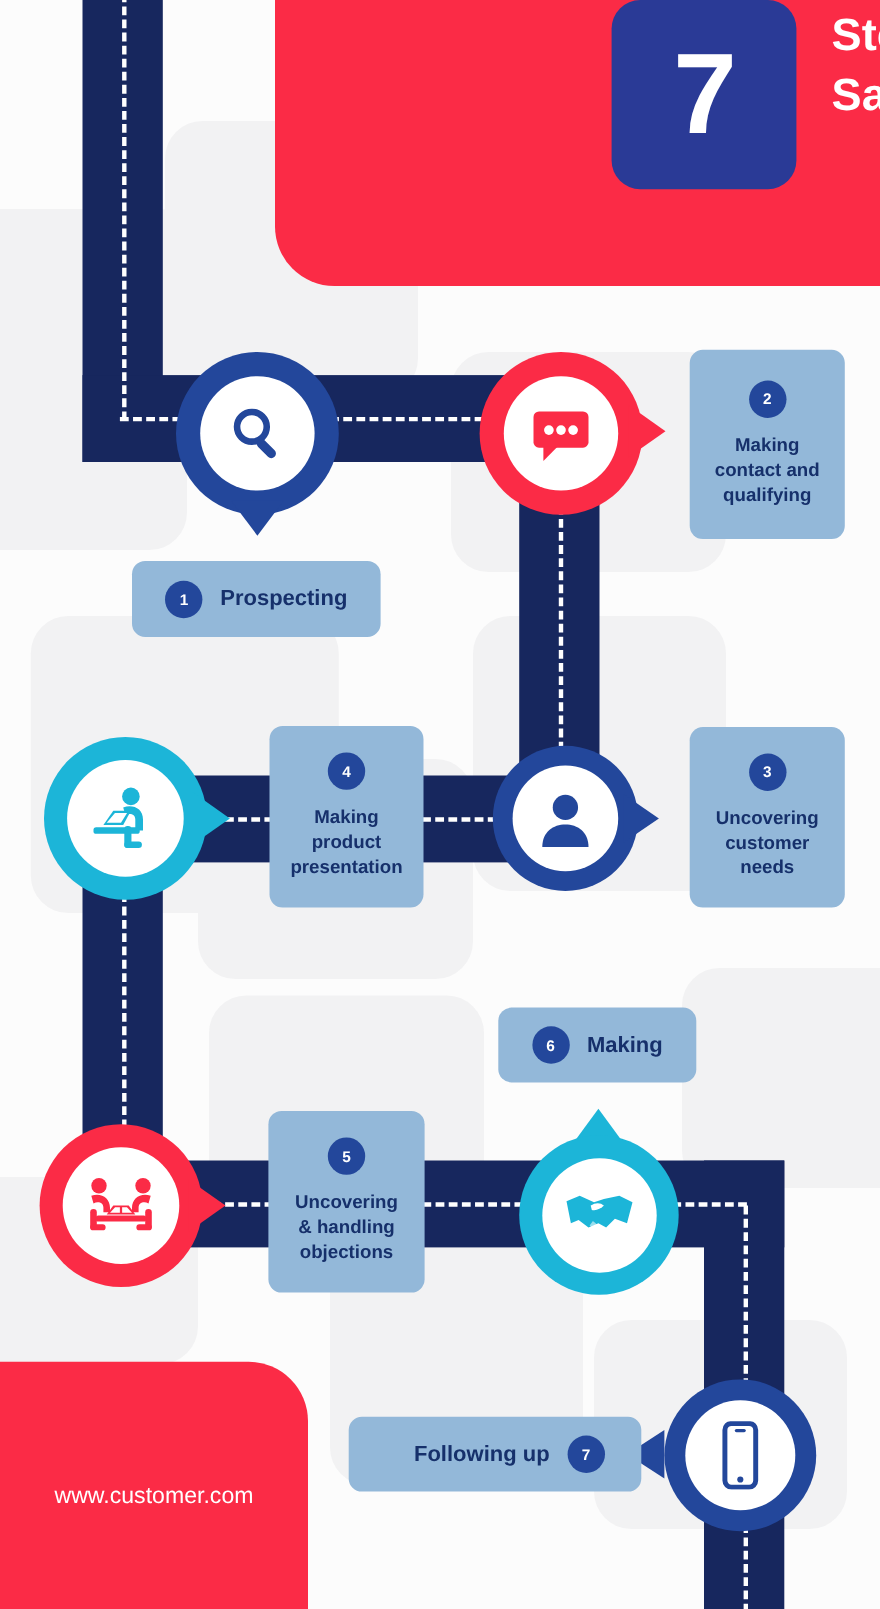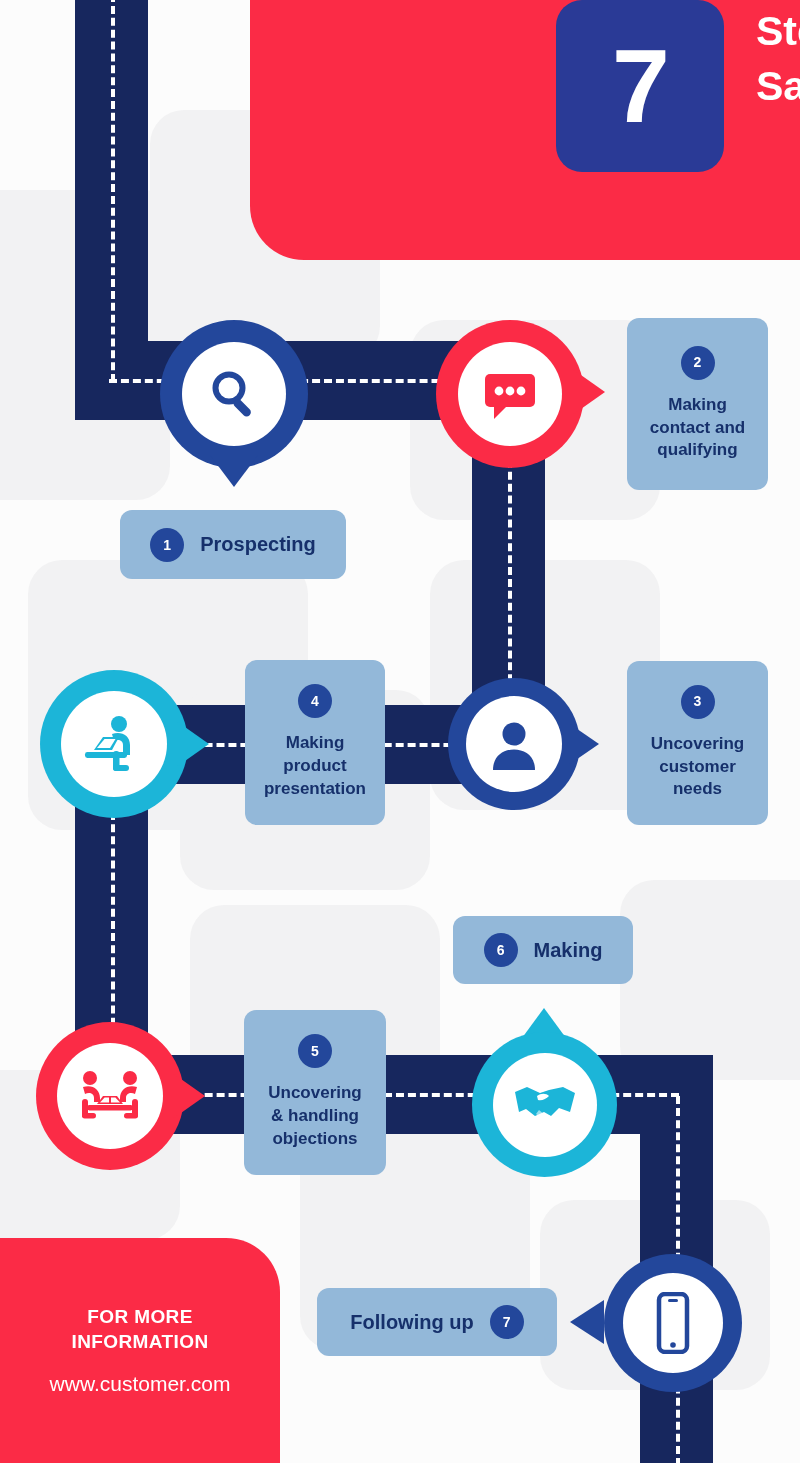--- a/index.html
+++ b/index.html
@@ -236,24 +236,22 @@
     <div class="inner" style="width:100px;height:100px;">
       <svg width="40" height="62" viewBox="0 0 40 62">
         <rect x="6" y="2" width="28" height="58" rx="6" fill="none" stroke="#23479b" stroke-width="4.5"></rect>
         <rect x="15" y="7" width="10" height="3" rx="1.5" fill="#23479b"></rect>
         <circle cx="20" cy="53" r="2.8" fill="#23479b"></circle>
       </svg>
     </div>
   </div>
   <div class="nub" style="left:570px;top:1300px;border-top:22px solid transparent;border-bottom:22px solid transparent;border-right:34px solid #23479b;"></div>
 
-  <div class="chip" style="left:317px;top:1288px;width:240px;height:68px;font-size:20px;gap:16px;">
+  <div class="chip" style="left:317px;top:1288px;width:240px;height:68px;font-size:20px;gap:16px;padding-left:26px;">
     <span class="txt">Following up</span>
     <span class="num" style="width:34px;height:34px;font-size:14px;">7</span>
   </div>
 
   <div id="footer">
-    <div id="footer-title">FOR MORE
-INFORMATION</div>
     <div id="footer-url">www.customer.com</div>
   </div>
 
 </div>
 
 </body></html>

